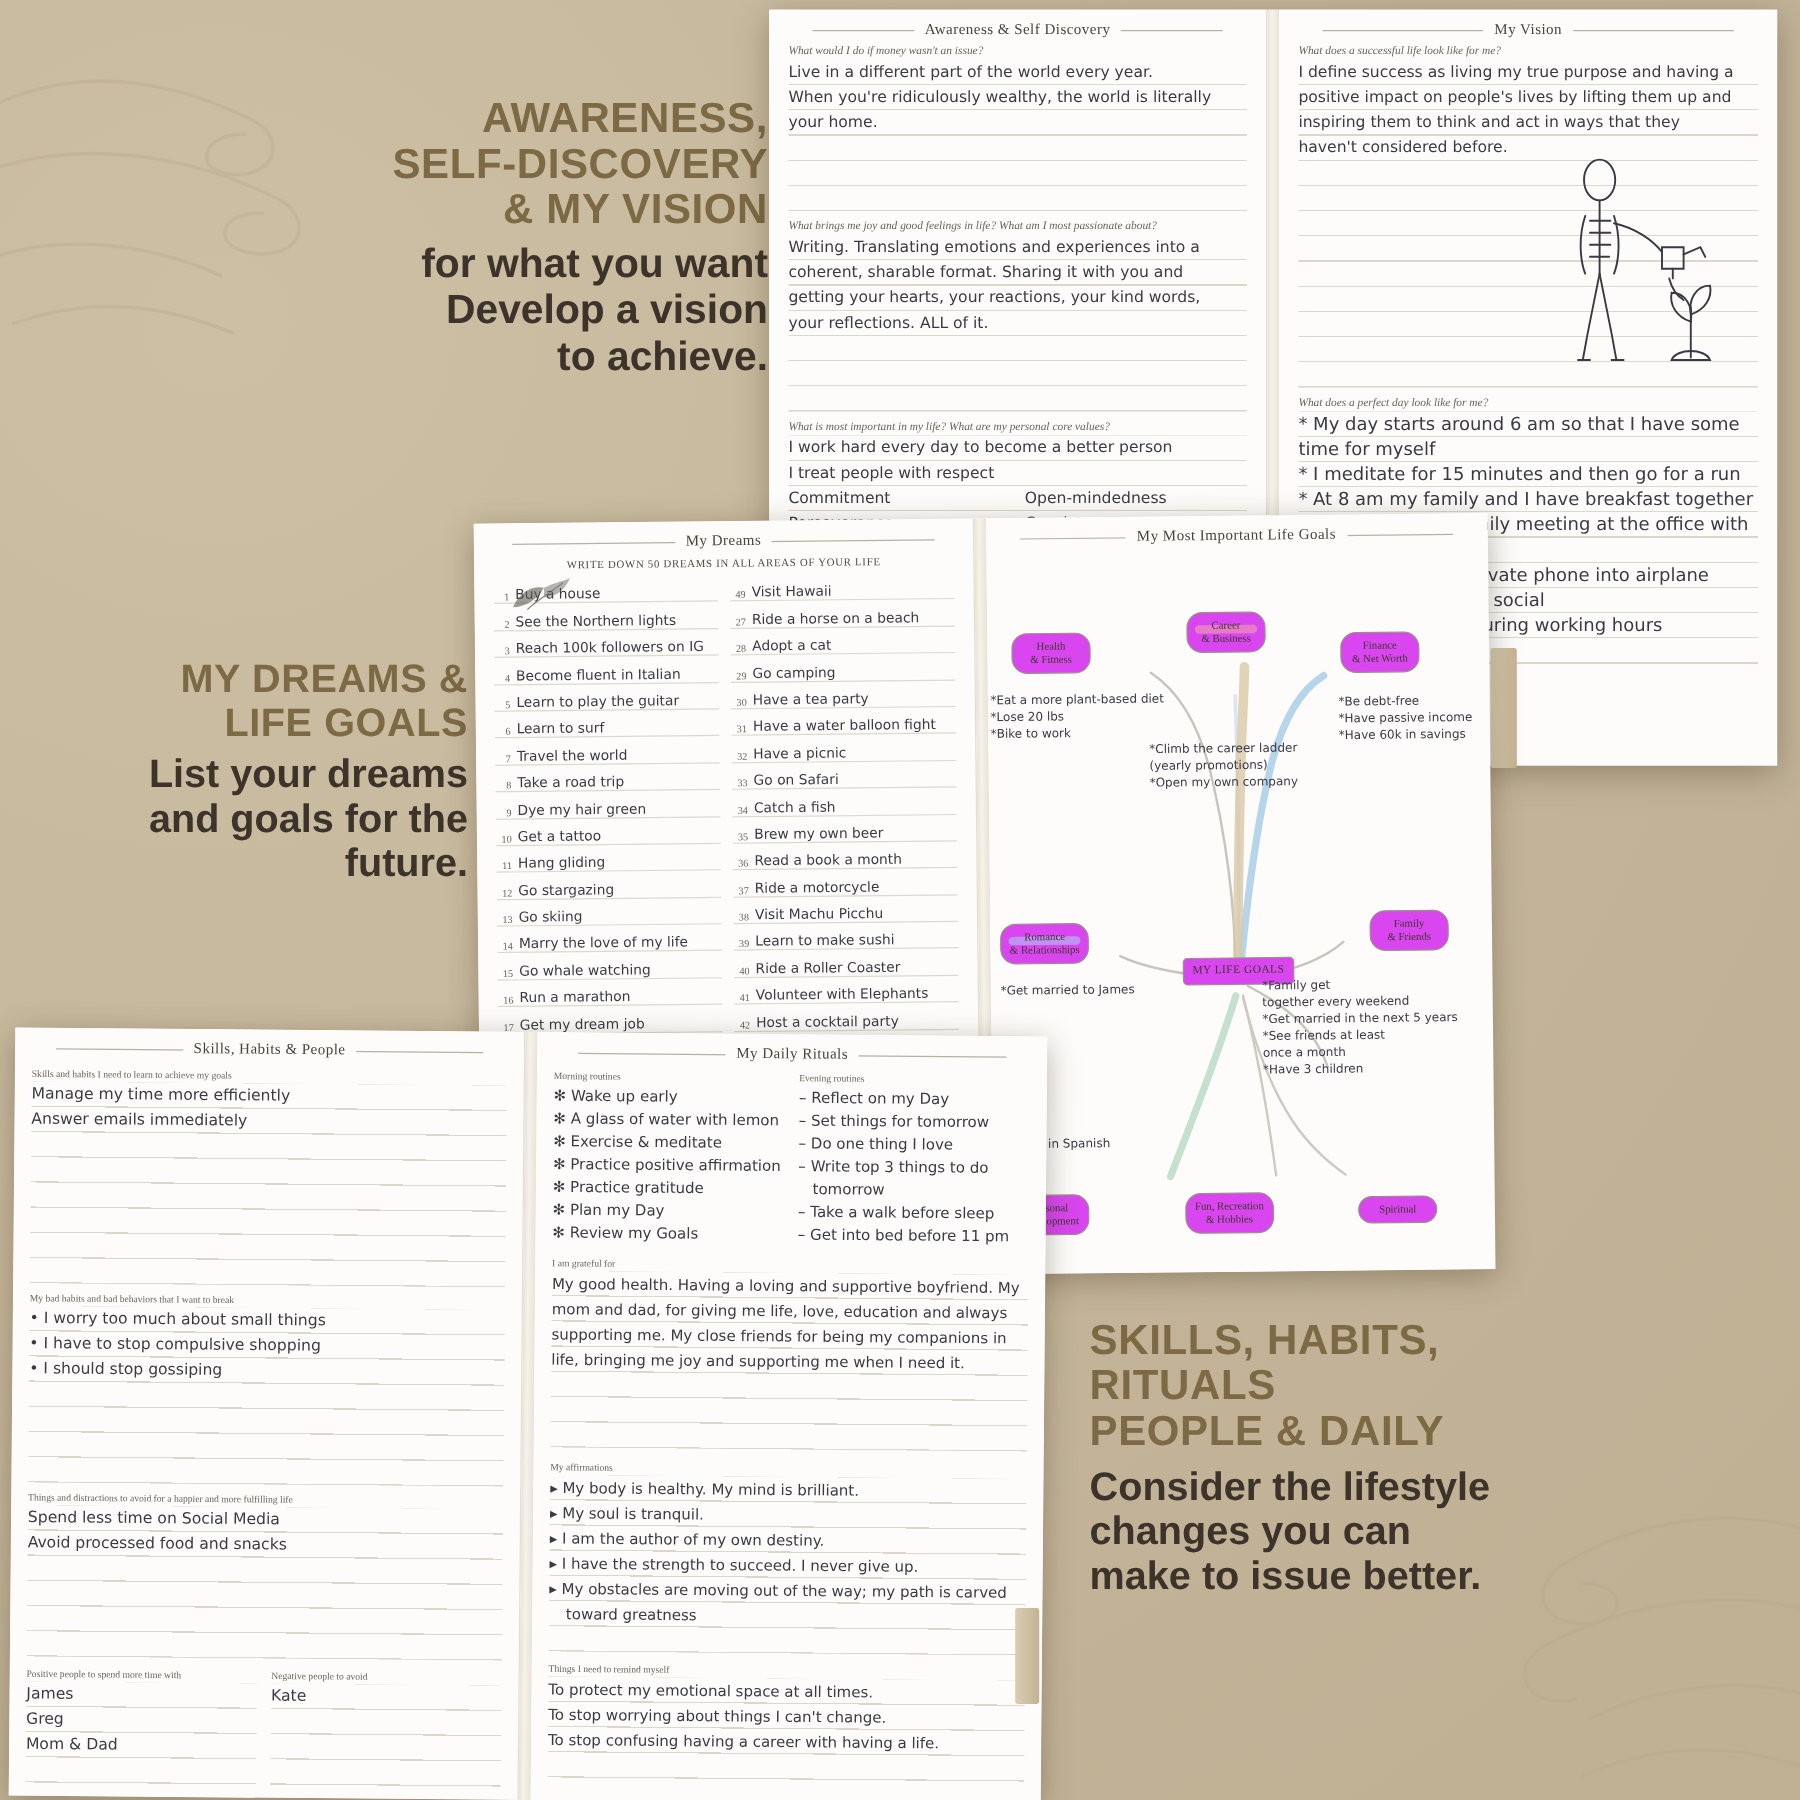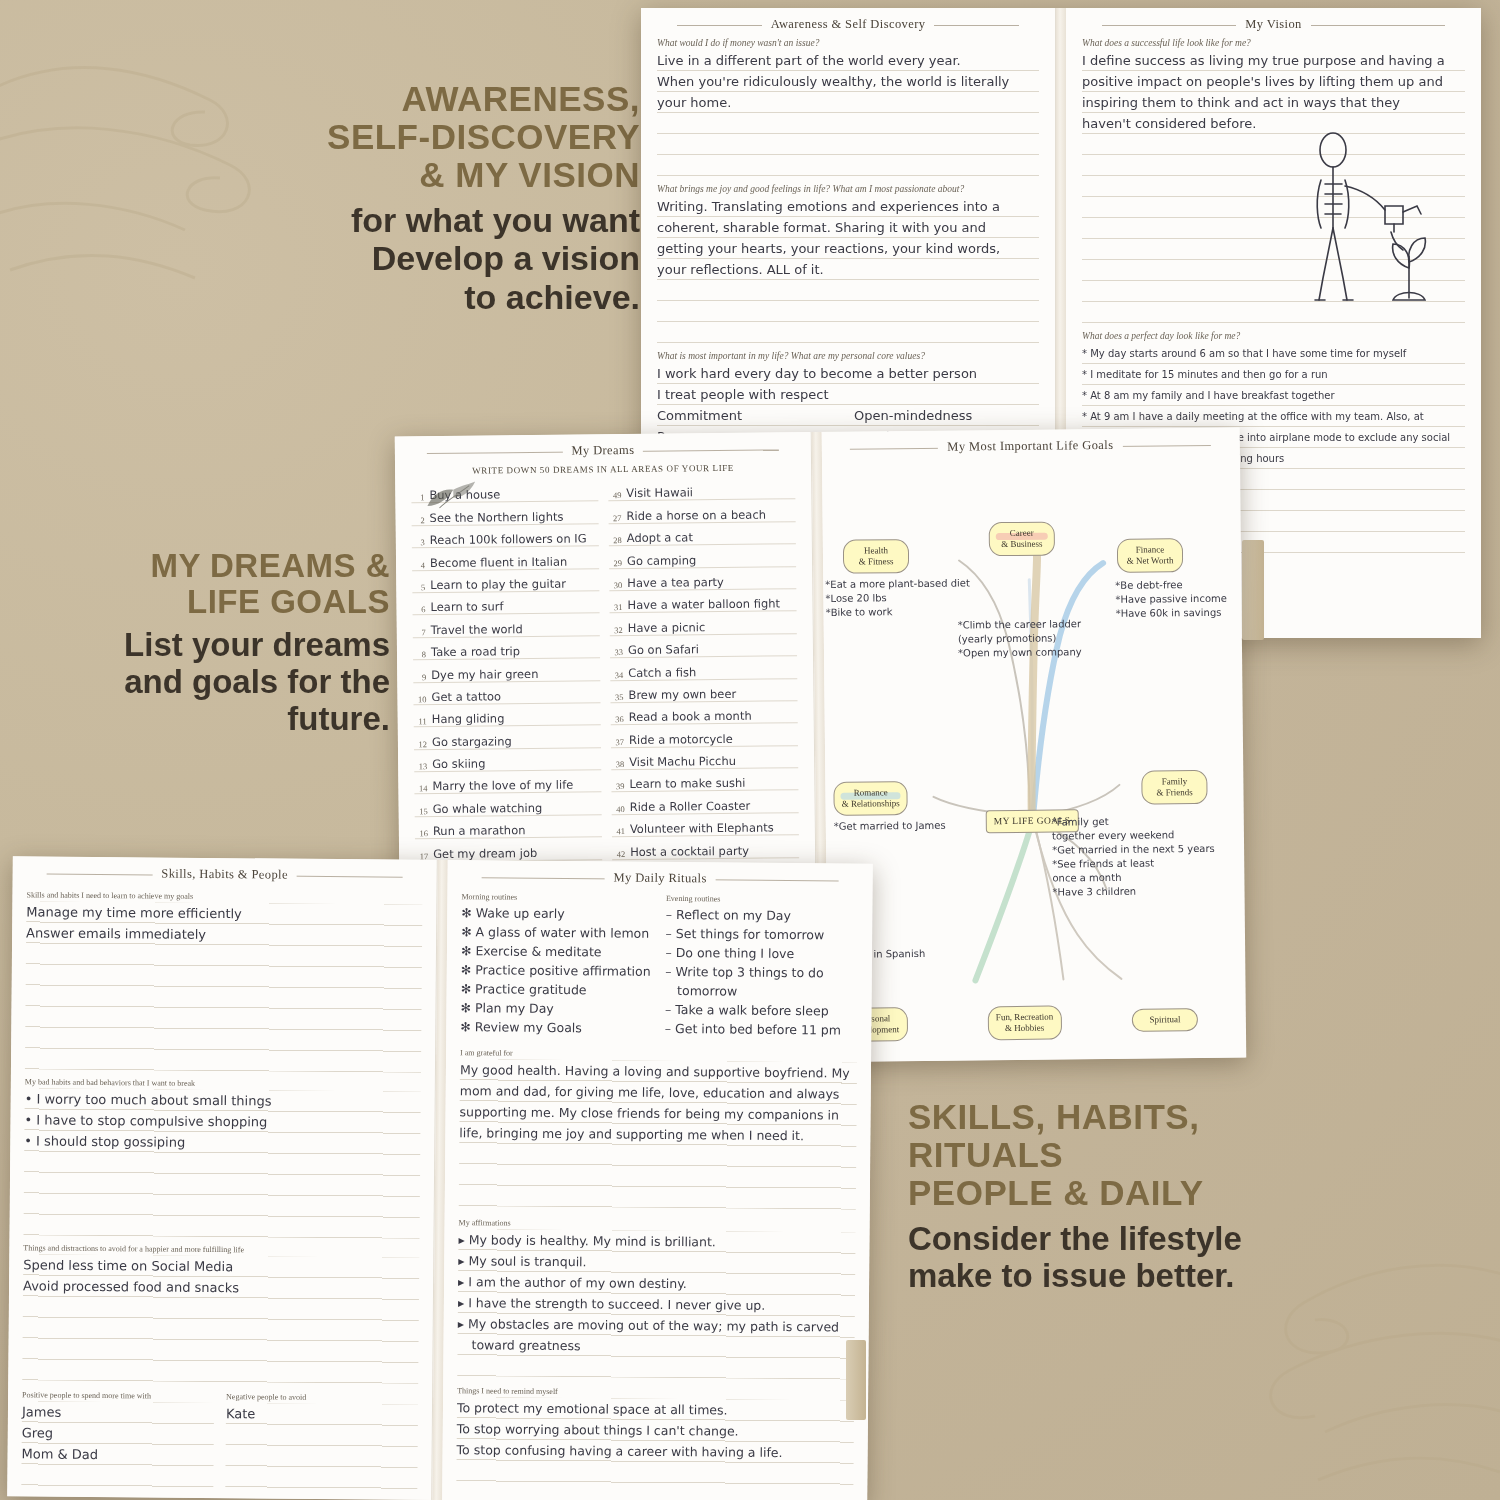--- a/index.html
+++ b/index.html
@@ -92,23 +92,23 @@
     border-bottom:1px solid #ded8cd;
   }
   .dnum { font-family:"Liberation Serif", serif; font-size:8.5px; color:#6b6458; width:13px; text-align:right; }
   .dtxt { font-family:"DejaVu Sans", sans-serif; font-size:11.5px; color:#3a3a45; }
   .leaf { position:absolute; left:30px; top:44px; width:52px; height:30px; opacity:.75; }
 
   
   .map { position:relative; width:100%; height:100%; }
   .node {
     position:absolute; border:1px solid #9a9286; border-radius:13px;
-    background:#fef9c3; text-align:center;
+    background:#d946ef; text-align:center;
     font-family:"Liberation Serif", serif; font-size:9px; color:#3e382e;
-    padding:5px 7px; line-height:11px; min-width:66px;margin-top:12px;
+    padding:5px 7px; line-height:11px; min-width:66px;
   }
   .node.center { font-size:9.5px; letter-spacing:.4px; min-width:86px; border-radius:4px; }
   .node .mk { position:absolute; left:6px; right:6px; height:7px; border-radius:4px; opacity:.55; }
   .notes {
     position:absolute; font-family:"DejaVu Sans", sans-serif;
     font-size:10px; color:#3a3a45; line-height:14px; white-space:pre-line;
   }
 
   
   #spread3 { left:10px; top:860px; width:860px; height:640px;
@@ -177,20 +177,21 @@
 </div>
 
 <div class="head" id="head3">
   <div class="t1">
     <div>SKILLS, HABITS,</div>
     <div>RITUALS</div>
     <div>PEOPLE &amp; DAILY</div>
   </div>
   <div class="t2">
     <div>Consider the lifestyle</div>
+    <div>changes you can</div>
     <div>make to issue better.</div>
   </div>
 </div>
 
 <div class="spread" id="spread1">
   <div class="page left">
     <div class="ptitle"><span>Awareness &amp; Self Discovery</span></div>
 
     <div class="field">
       <div class="prompt">What would I do if money wasn't an issue?</div>
@@ -251,21 +252,21 @@
           <span class="hl">positive impact on people's lives by lifting them up and</span>
           <span class="hl">inspiring them to think and act in ways that they</span>
           <span class="hl">haven't considered before.</span>
         </div>
       </div>
     </div>
 
     <div class="field">
       <div class="prompt">What does a perfect day look like for me?</div>
       <div class="lined" style="height:230px;">
-        <div class="hand" style="font-size:10px;">
+        <div class="hand" style="font-size:15px;">
           <span class="hl">* My day starts around 6 am so that I have some time for myself</span>
           <span class="hl">*  I meditate for 15 minutes and then go for a run</span>
           <span class="hl">* At 8 am my family and I have breakfast together</span>
           <span class="hl">* At 9 am I have a daily meeting at the office with my team. Also, at</span>
           <span class="hl">this time I put my private phone into airplane mode to exclude any social</span>
           <span class="hl">media distractions during working hours</span>
         </div>
       </div>
     </div>
 

